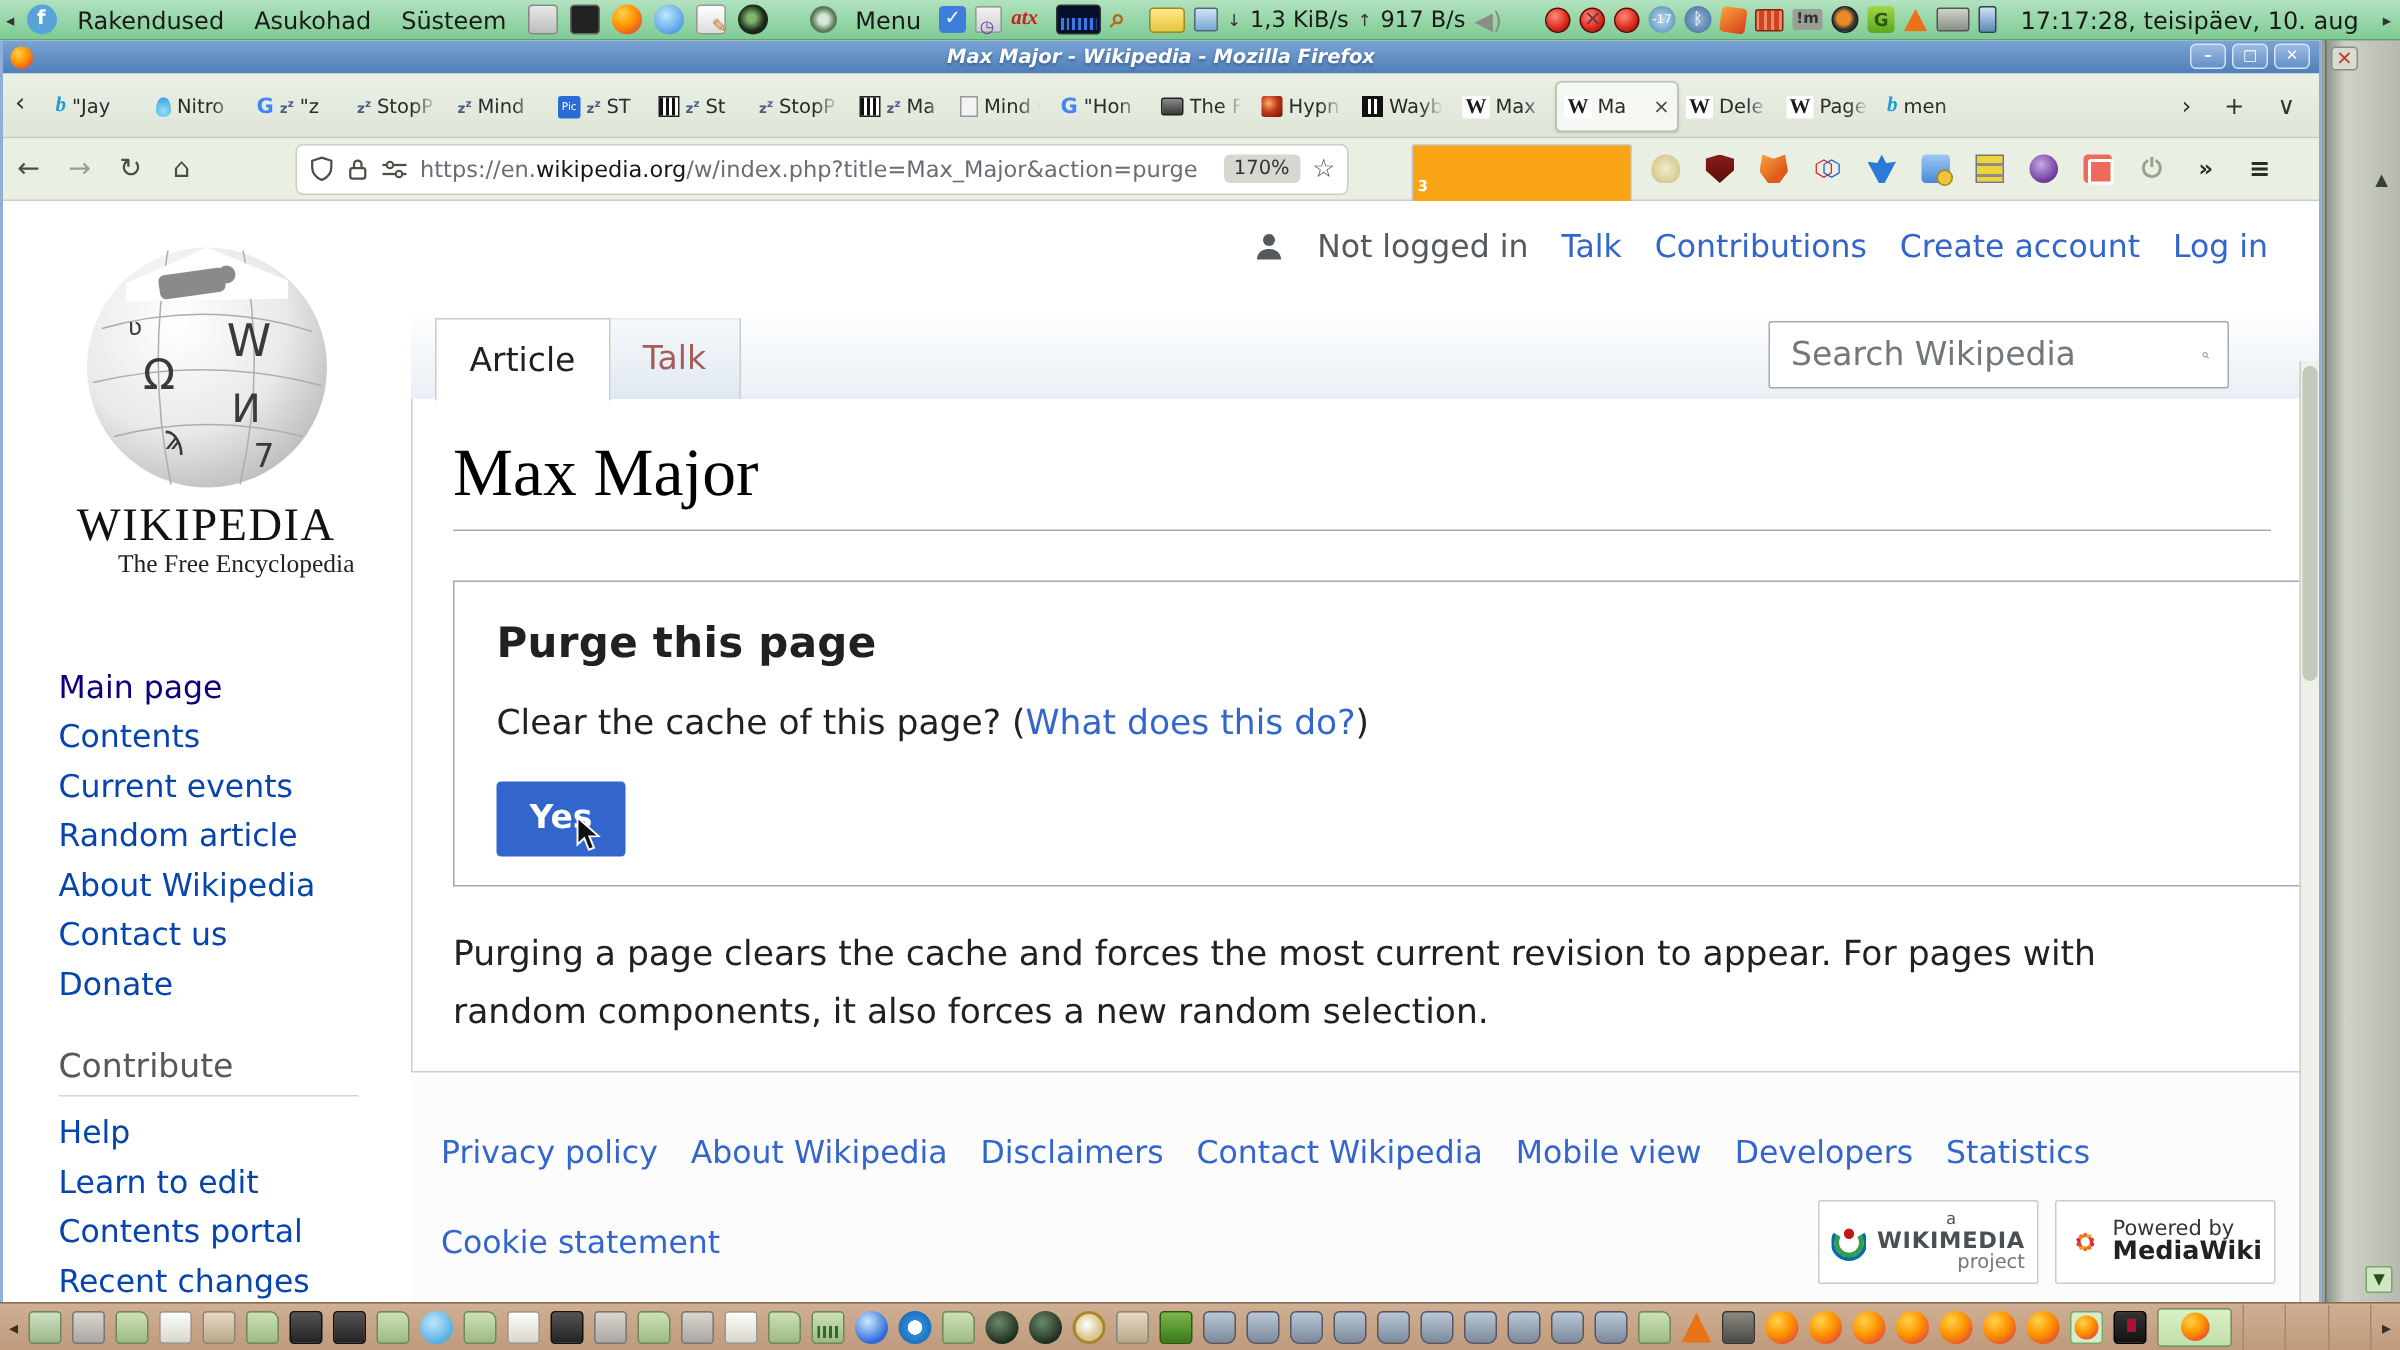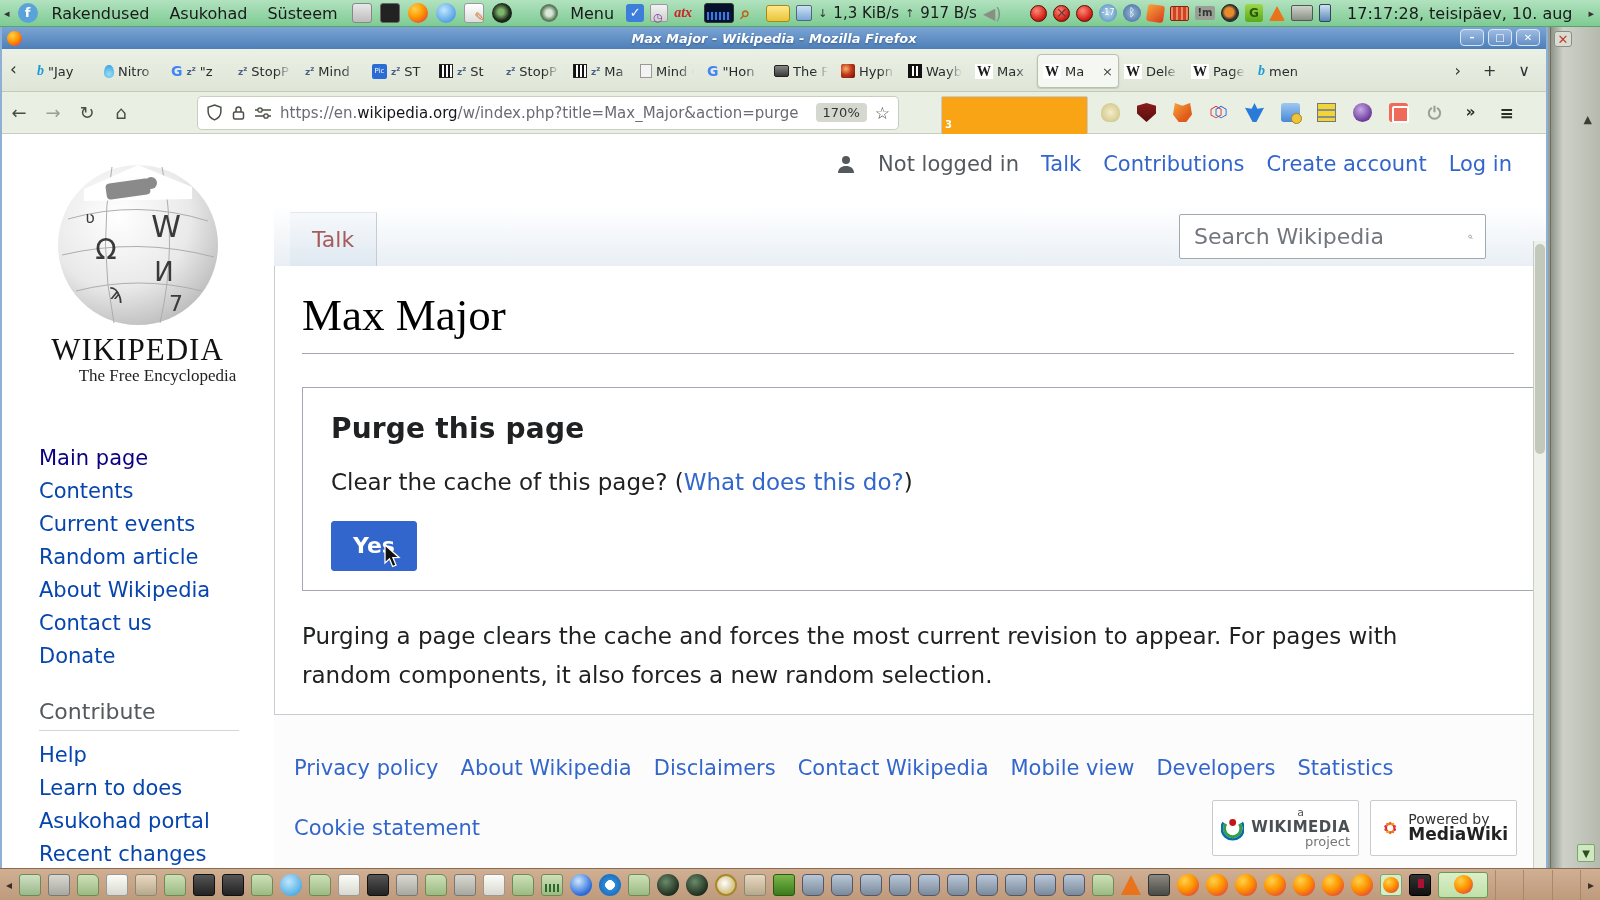--- a/index.html
+++ b/index.html
@@ -482,39 +482,40 @@
         <nav class="side-nav">
           <a href="#" class="visited">Main page</a>
           <a href="#">Contents</a>
           <a href="#">Current events</a>
           <a href="#">Random article</a>
           <a href="#">About Wikipedia</a>
           <a href="#">Contact us</a>
           <a href="#">Donate</a>
           <div class="side-header">Contribute</div>
           <a href="#">Help</a>
-          <a href="#">Learn to does</a>
-          <a href="#">Asukohad portal</a>
+          <a href="#">Learn to edit</a>
+          <a href="#">Contents portal</a>
           <a href="#">Recent changes</a>
         </nav>
       </div>
 
       <div class="personal">
         <svg width="20" height="20" viewBox="0 0 20 20">
             <circle cx="10" cy="6" r="4" fill="#54595d"></circle>
             <path d="M2 19c0-4.5 3.5-7 8-7s8 2.5 8 7z" fill="#54595d"></path>
           </svg>
         <span class="status">Not logged in</span>
         <a href="#">Talk</a>
         <a href="#">Contributions</a>
         <a href="#">Create account</a>
         <a href="#">Log in</a>
       </div>
 
       <div class="page-tabs">
+        <div class="ptab article">Article</div>
         <div class="ptab talk">Talk</div>
       </div>
 
       <div class="searchbox">
         <input type="text" placeholder="Search Wikipedia" style="">
         <svg class="mag" width="22" height="22" viewBox="0 0 22 22">
             <circle cx="9" cy="9" r="6.5" fill="none" stroke="#54595d" stroke-width="2"></circle>
             <line x1="14" y1="14" x2="20" y2="20" stroke="#54595d" stroke-width="2.4"></line>
           </svg>
       </div>

